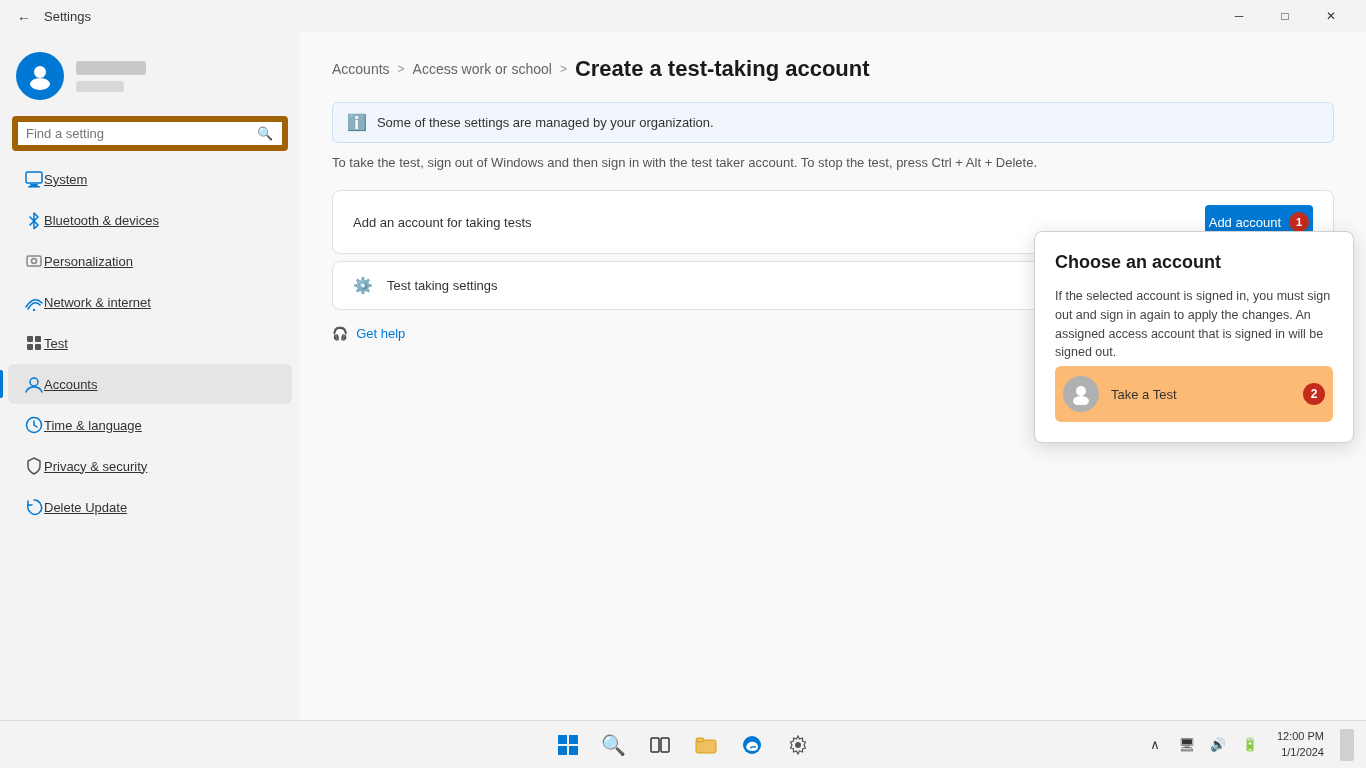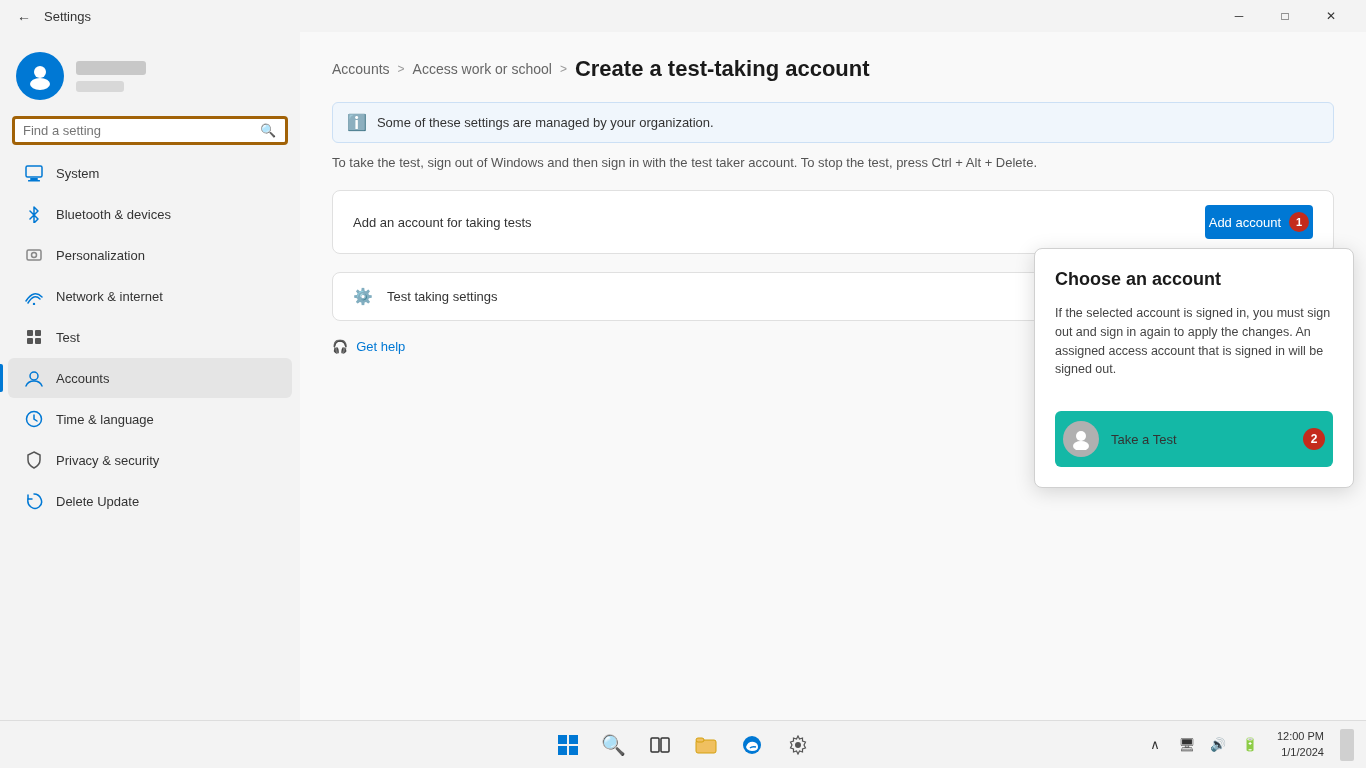--- a/index.html
+++ b/index.html
@@ -56,38 +56,39 @@
       color: white; font-size: 22px; flex-shrink: 0;
     }
     .user-names { display: flex; flex-direction: column; gap: 2px; }
     .user-name-block { width: 70px; height: 14px; background: #c8c8c8; border-radius: 3px; }
     .user-name-block2 { width: 48px; height: 11px; background: #d8d8d8; border-radius: 3px; margin-top: 4px; }
 
     .search-box {
       margin: 0 12px 8px 12px;
       display: flex; align-items: flex-start;
       background: white;
-      border: 3px solid #a16207;
+      border: 6px solid #a16207;
       border-radius: 4px;
       padding: 4px 8px;
       gap: 6px;
     }
     .search-input {
       border: none; outline: none; font-size: 13px;
       background: transparent; flex: 1; color: #333;
     }
     .search-icon { color: #666; font-size: 13px; }
 
     .nav-item {
-      display: flex; align-items: center; gap: 12px;
+      display: flex; align-items: center; 
       padding: 10px 16px;
       cursor: pointer; border-radius: 6px;
       margin: 1px 8px;
       font-size: 13px; color: #333;
       position: relative;
+      text-decoration: underline;
     }
     .nav-item.active {
       background: #e5e5e5;
     }
     .nav-item.active::before {
       content: '';
       position: absolute;
       left: 0; top: 6px; bottom: 6px;
       width: 3px; background: #0078d4;
       border-radius: 0 2px 2px 0;
@@ -128,21 +129,21 @@
 
     .desc-text {
       font-size: 13px; color: #555;
       margin-bottom: 20px;
     }
 
     .settings-item {
       background: white;
       border-radius: 8px;
       padding: 14px 20px;
-      margin-bottom: 18px;
+      margin-bottom: 7px;
       display: flex; align-items: center; justify-content: space-between;
       font-size: 13px; color: #333;
       border: 1px solid #e0e0e0;
       cursor: pointer;
       position: relative;
     }
     .settings-item-left { display: flex; align-items: center; gap: 14px; }
     .settings-item-icon { color: #555; font-size: 16px; }
 
     .add-account-btn {
@@ -168,42 +169,42 @@
     .get-help {
       display: flex; align-items: center; gap: 8px;
       font-size: 13px; color: #0078d4;
       cursor: pointer; margin-top: 16px;
     }
 
     
     .choose-account-popup {
       position: absolute;
       right: 12px;
-      top: 216px;
+      top: 199px;
       width: 320px;
       background: white;
       border: 1px solid #d0d0d0;
       border-radius: 8px;
       box-shadow: 0 4px 20px rgba(0,0,0,0.15);
       padding: 20px;
       z-index: 100;
     }
     .popup-title {
       font-size: 18px; font-weight: 600; color: #1a1a1a;
       margin-bottom: 14px;
     }
     .popup-desc {
       font-size: 12.5px; color: #444;
       line-height: 1.5;
-      margin-bottom: 32px;
+      margin-bottom: 4px;
     }
     .account-item {
       display: flex; align-items: center; gap: 12px;
       padding: 10px 8px;
-      background: #14b8a6;
+      background: #fdba74;
       border-radius: 6px;
       cursor: pointer;
     }
     .account-avatar {
       width: 36px; height: 36px; border-radius: 50%;
       background: #b0b0b0;
       display: flex; align-items: center; justify-content: center;
       color: white; font-size: 18px;
     }
     .account-name { font-size: 13px; color: #333; flex: 1; }

